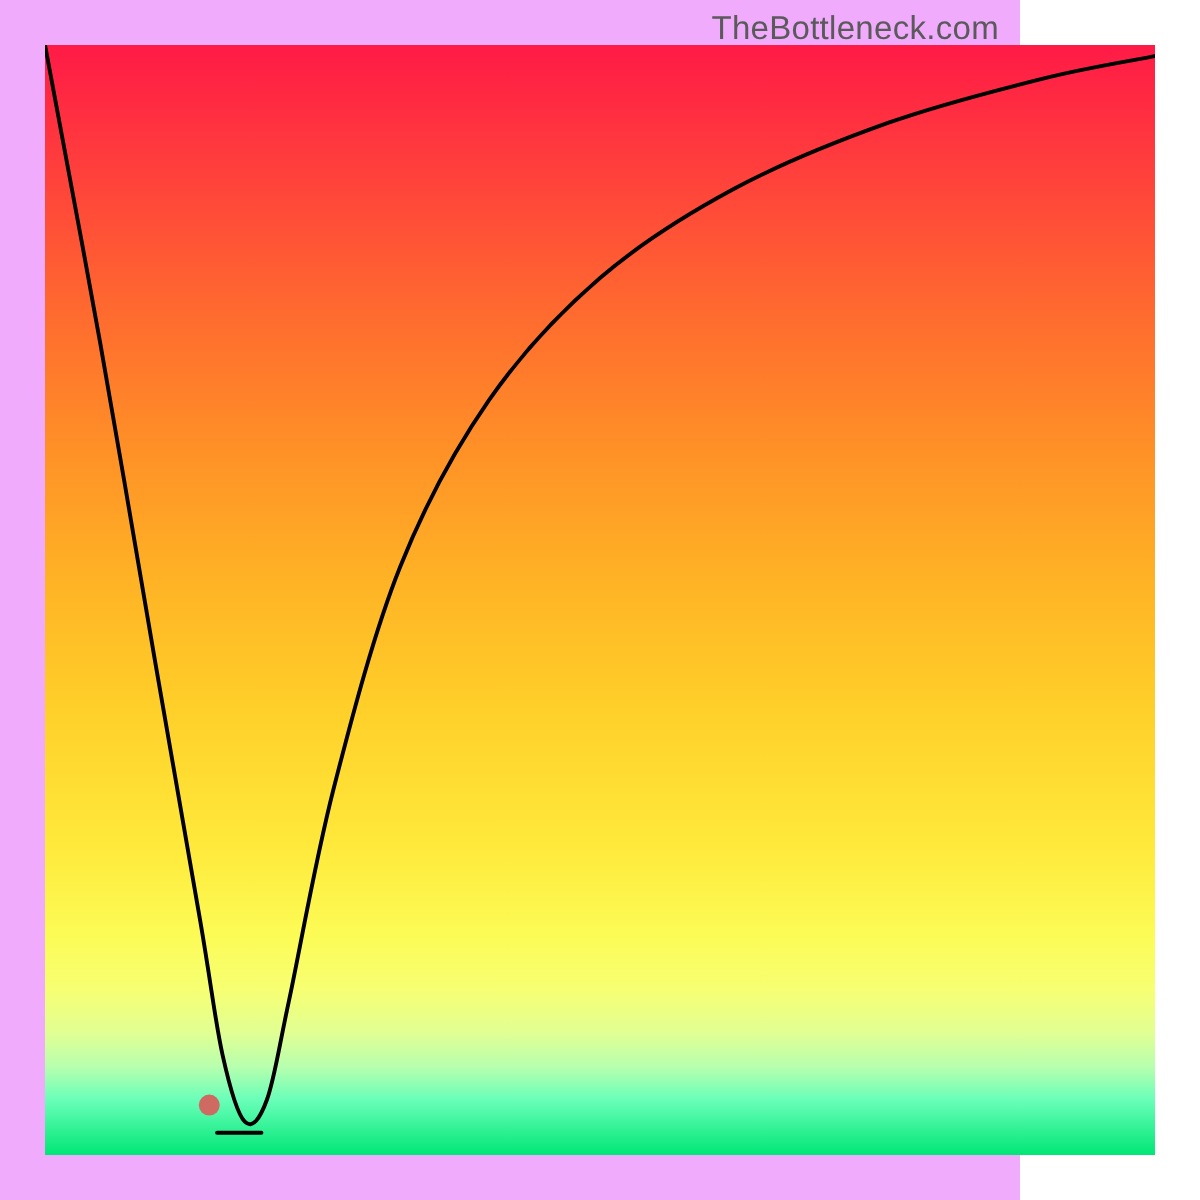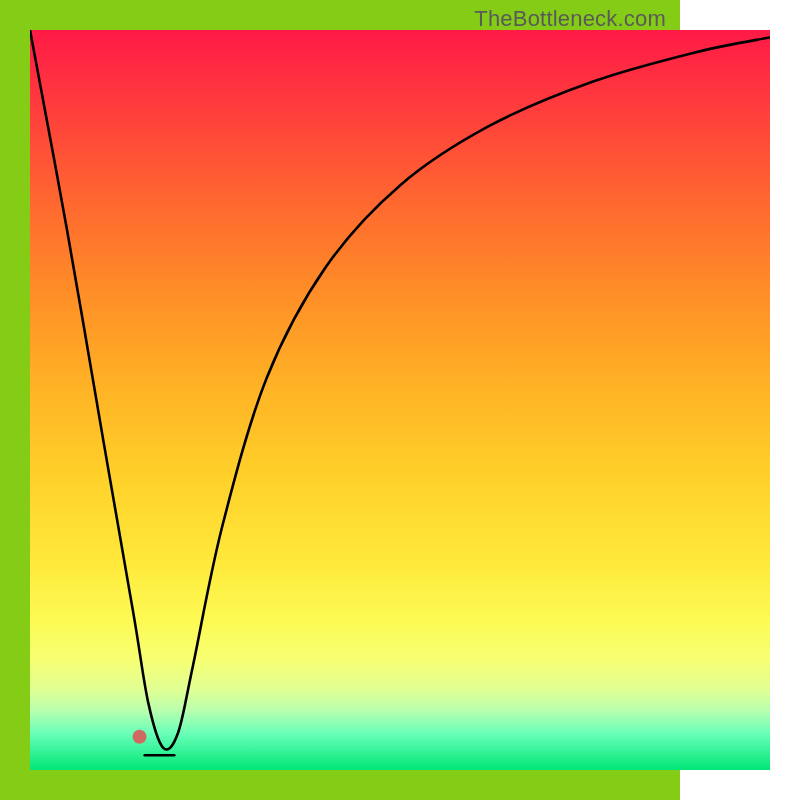--- a/index.html
+++ b/index.html
@@ -1,20 +1,20 @@
 <!DOCTYPE html>
 <html><head>
 <meta charset="utf-8">
 <style>
   * { margin: 0; padding: 0; box-sizing: border-box; }
   html, body { width: 800px; height: 800px; overflow: hidden; background: #fff; }
   .outer {
     width: 680px;
     height: 800px;
-    background: #84cc16;
+    background: #f0abfc;
     position: relative;
   }
   .watermark {
     position: absolute;
     top: 6px;
     right: 14px;
     color: #5a5a5a;
     font-family: Arial, Helvetica, sans-serif;
     font-size: 22px;
     font-weight: 500;

